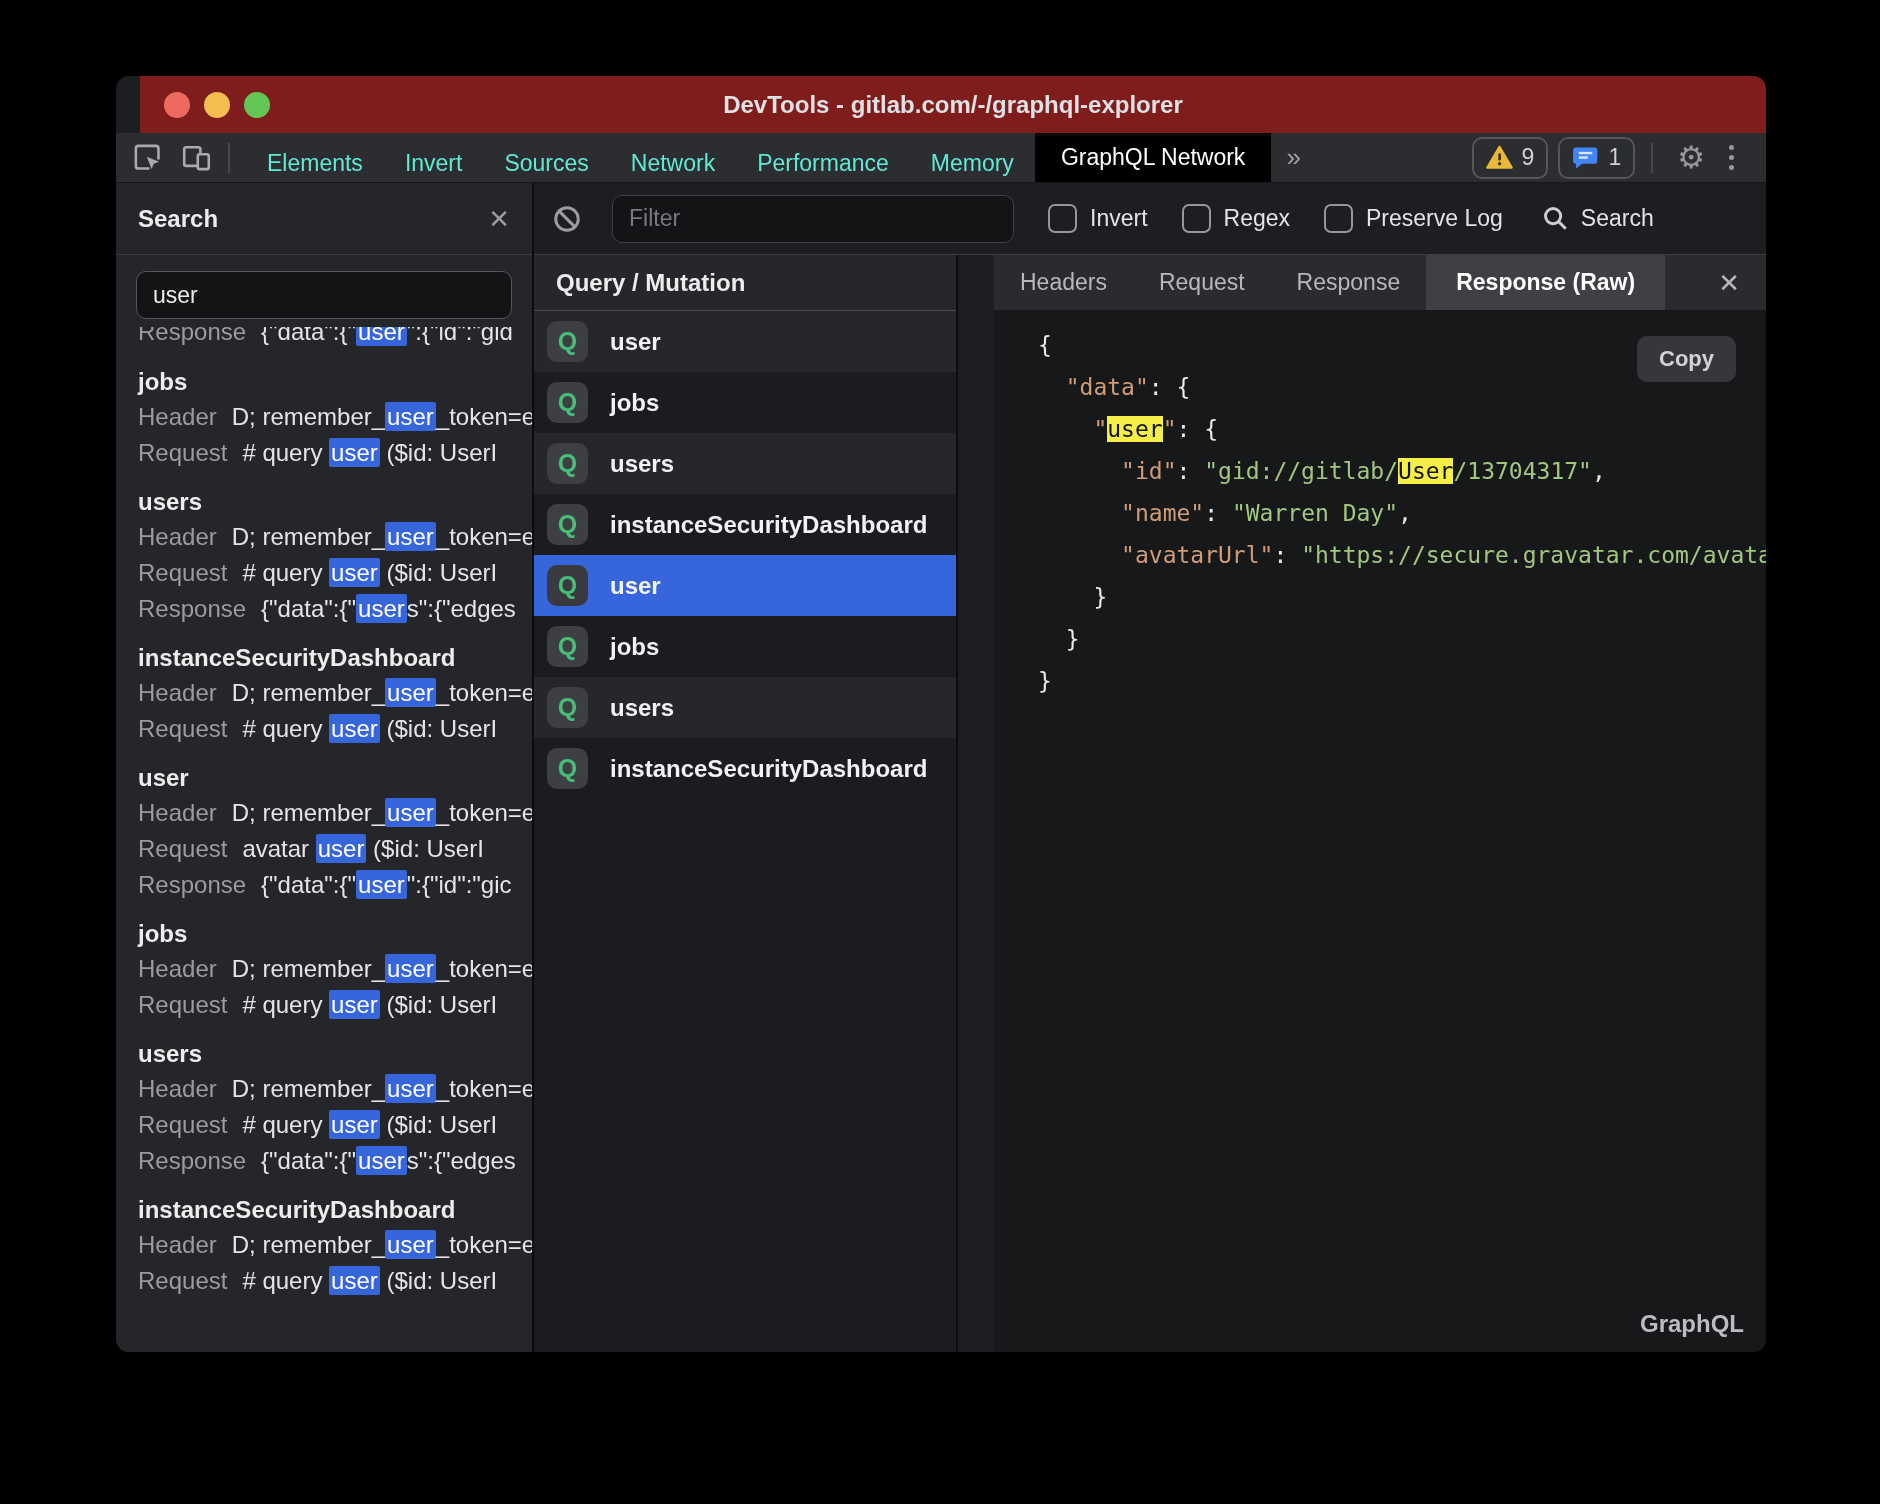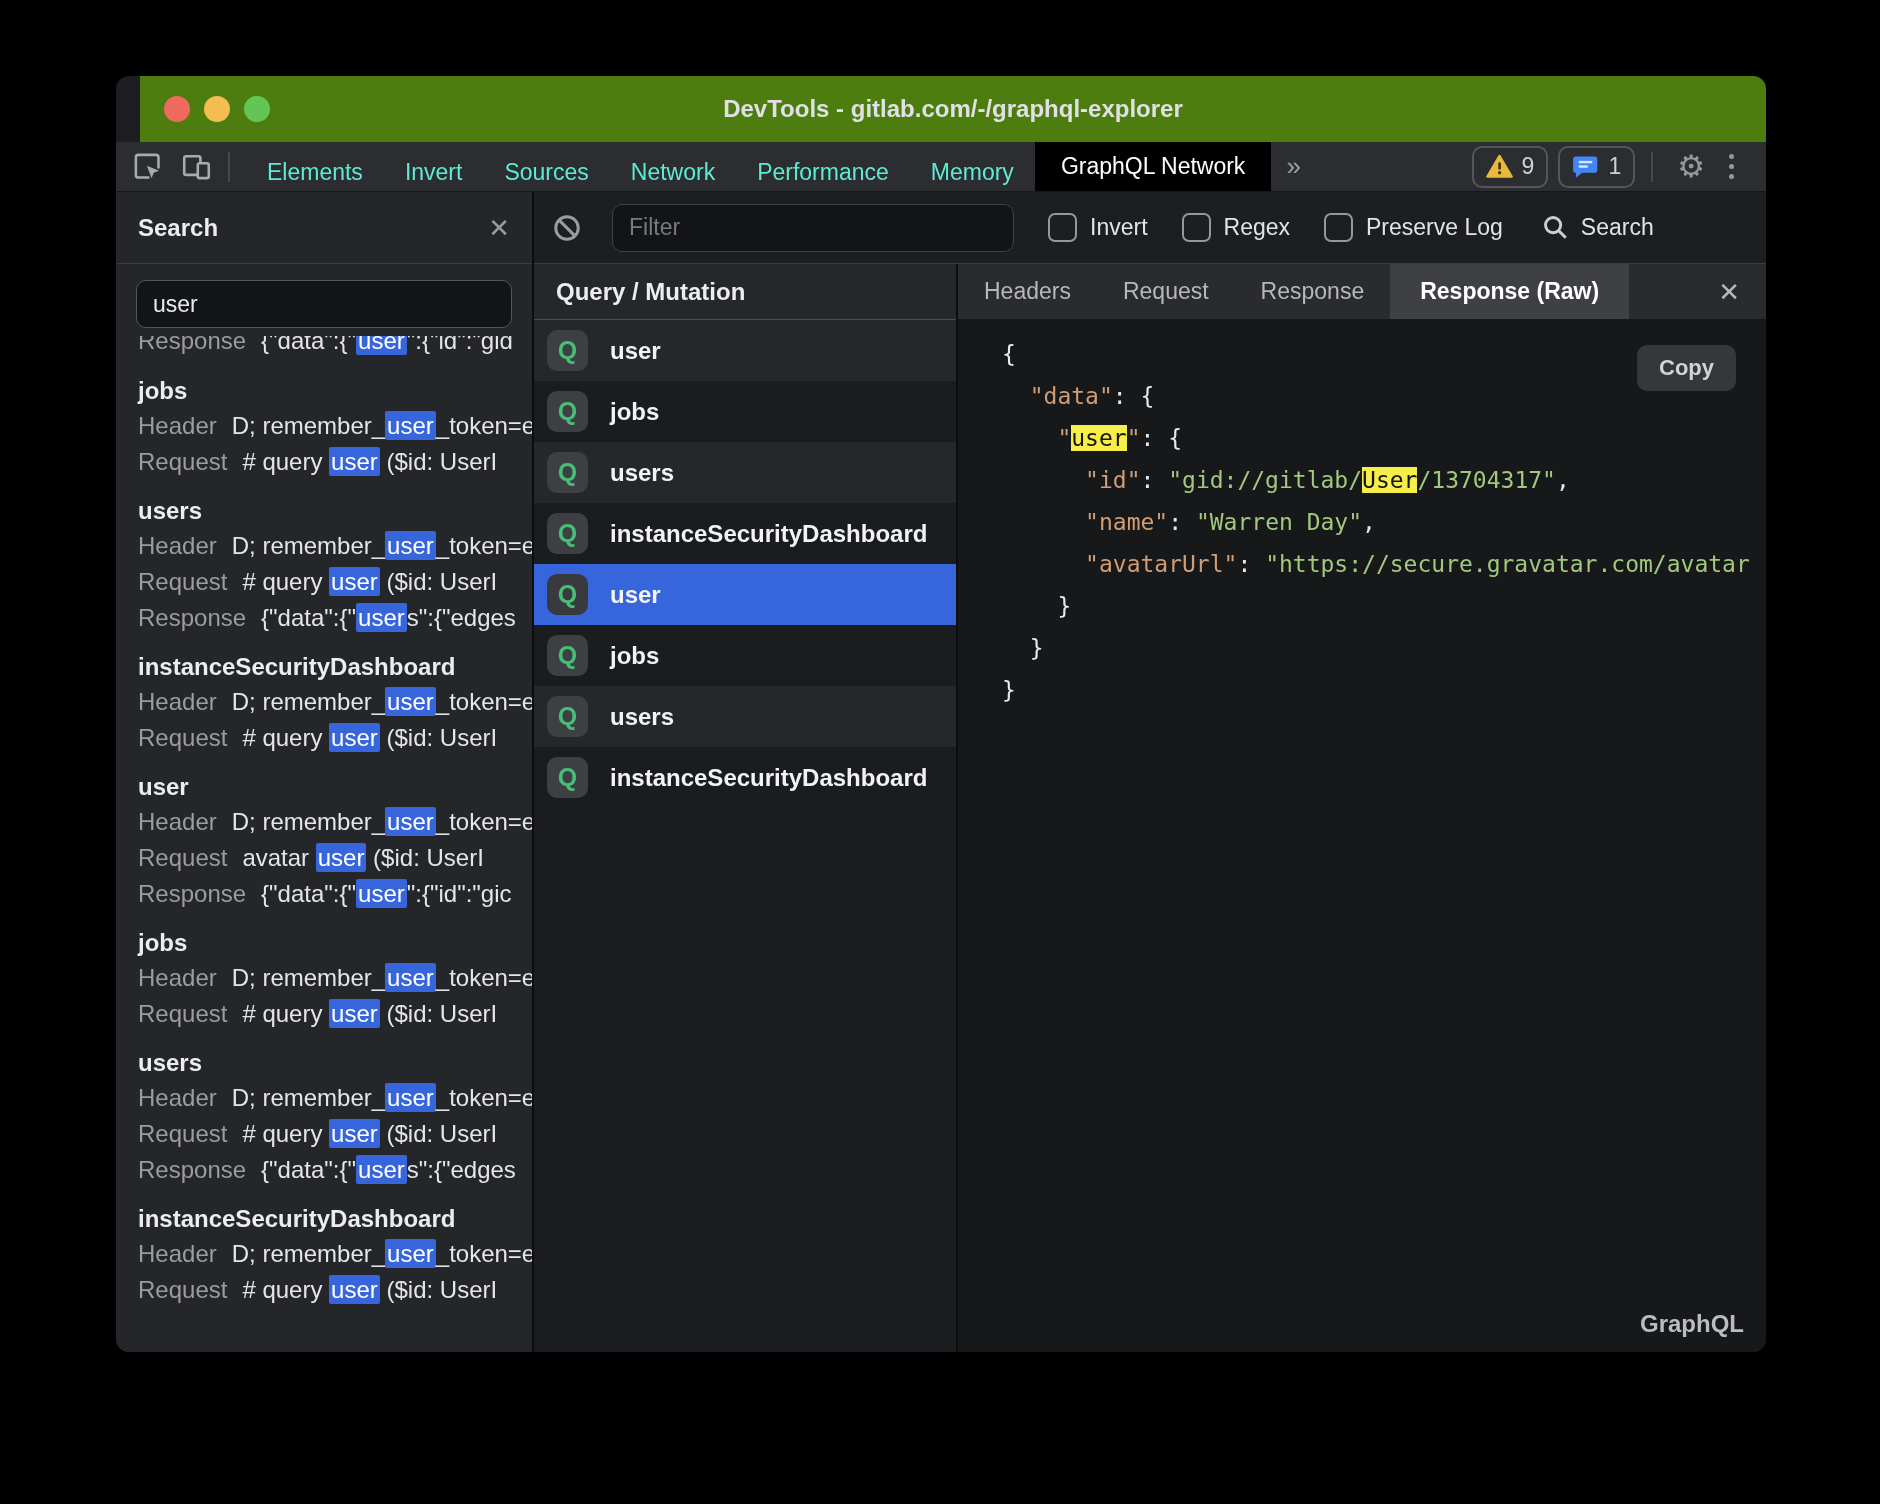--- a/index.html
+++ b/index.html
@@ -4,21 +4,21 @@
 <style>
   html,body{margin:0;padding:0;background:#000;}
   body{width:1880px;height:1504px;position:relative;overflow:hidden;
        font-family:"Liberation Sans",sans-serif;-webkit-font-smoothing:antialiased;}
 
   .window{position:absolute;left:116px;top:76px;width:1650px;height:1276px;
           background:#1d1e21;border-radius:13px;overflow:hidden;display:flex;flex-direction:column;
           box-shadow:0 24px 70px rgba(0,0,0,.65);}
 
   
-  .titlebar{height:66px;flex:none;background:#4d7c0f;position:relative;
+  .titlebar{height:57px;flex:none;background:#7f1d1d;position:relative;
             display:flex;align-items:center;justify-content:center;margin-left:24px;}
   .traffic{position:absolute;left:24px;top:0;height:100%;display:flex;align-items:center;gap:14px;}
   .light{width:26px;height:26px;border-radius:50%;}
   .light.red{background:#ee6a5e;}.light.yellow{background:#f5bd4f;}.light.green{background:#62c554;}
   .title{font-size:24px;font-weight:bold;color:#dfe1e4;}
 
   
   .tabbar{height:49px;flex:none;background:#2b2d30;display:flex;align-items:center;border-bottom:1px solid #16171a;}
   .icon-btn{display:flex;align-items:center;}
   .icon-btn svg{display:block;}
@@ -61,21 +61,21 @@
   .block-icon{margin-left:18px;}
   .filter-input{margin-left:30px;width:368px;height:46px;background:#131416;border:1.5px solid #3f4144;
                 border-radius:10px;color:#e9eaec;font-size:23px;padding:0 16px;outline:none;font-family:inherit;}
   .filter-input::placeholder{color:#797a7e;}
   .cb-group{display:flex;align-items:center;margin-left:34px;gap:13px;}
   .cb-box{width:25px;height:25px;border:2.5px solid #96979b;border-radius:7px;flex:none;}
   .cb-label{font-size:23px;color:#e2e3e5;font-weight:400;}
   .search-btn{display:flex;align-items:center;gap:11px;margin-left:38px;}
   .search-btn-label{font-size:23px;color:#e2e3e5;font-weight:500;}
 
-  .lower{flex:1;display:flex;min-height:0;}
+  .lower{flex:1;display:flex;min-height:0;gap:36px;}
 
   
   .middle-panel{width:422px;flex:none;border-right:2px solid #0b0c0d;background:#1b1c1f;
                 display:flex;flex-direction:column;min-height:0;}
   .qm-header{height:55px;line-height:55px;flex:none;border-bottom:1px solid #4a4b4f;padding:0 22px;
              font-size:24px;font-weight:bold;color:#eceded;background:#26272a;}
   .q-list{flex:1;overflow:hidden;}
   .q-row{height:61px;display:flex;align-items:center;padding-left:13px;background:#26272a;}
   .q-row.alt{background:#1b1c1f;}
   .q-row.selected{background:#3766dc;}

